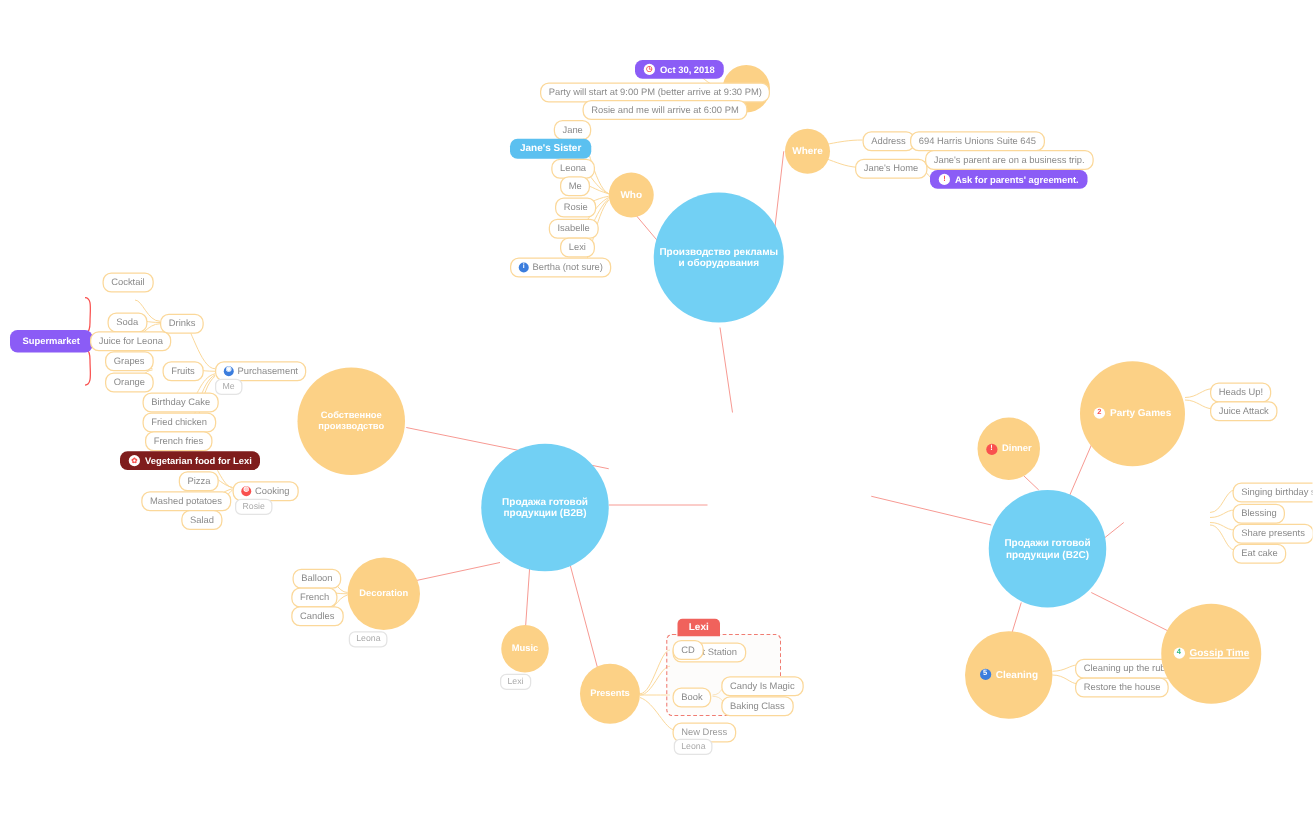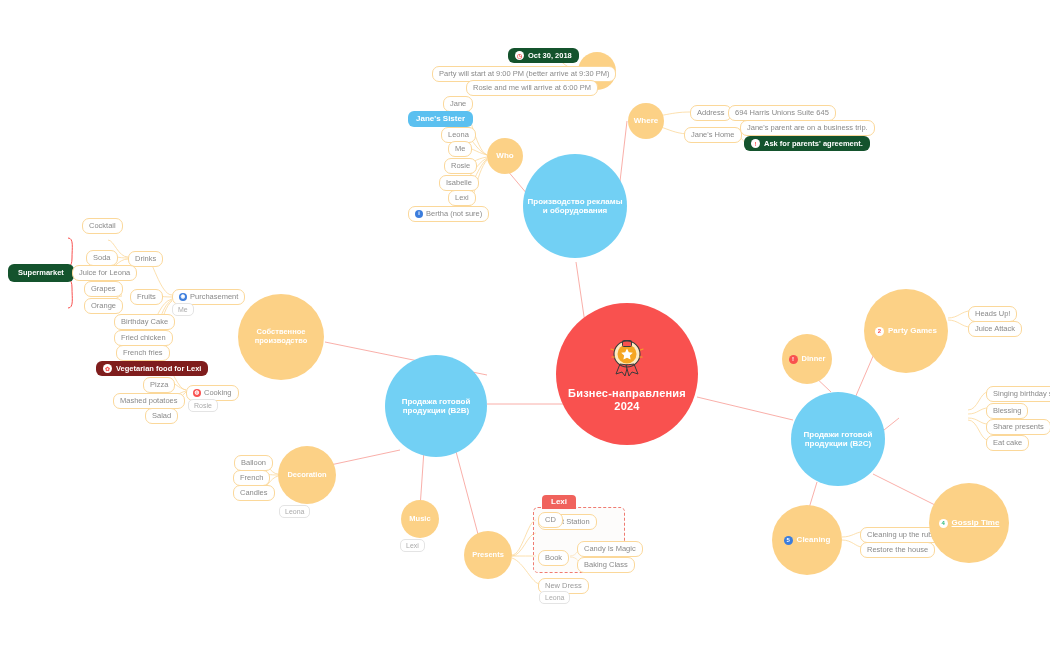--- a/index.html
+++ b/index.html
@@ -65,21 +65,21 @@
     line-height: 1;
     display: flex;
     align-items: center;
     gap: 3px;
   }
   .box.plain {
     border-color: #dddddd;
     color: #9a9a9a;
   }
   .tag-red {
-    background: #14532d;
+    background: #8b5cf6;
     border-radius: 6px;
     color: #ffffff;
     font-size: 7.5px;
     font-weight: bold;
     padding: 3px 7px;
     white-space: nowrap;
     display: flex;
     align-items: center;
     gap: 4px;
     line-height: 1;
@@ -100,21 +100,21 @@
     color: #aaaaaa;
     border: 1px solid #e4e4e4;
     border-radius: 5px;
     background: #fff;
     padding: 2px 5px;
     white-space: nowrap;
     line-height: 1;
   }
   .node-label-inline {
     display: flex;
-    align-items: center;
+    align-items: flex-start;
     gap: 4px;
     justify-content: center;
   }
   .badge {
     width: 9px; height: 9px;
     border-radius: 50%;
     display: inline-flex;
     align-items: center;
     justify-content: center;
     font-size: 6px;
@@ -227,40 +227,20 @@
       <path d="M842,540 C852,540 856,547 862,547"></path>
     </g>
 
     <g fill="none" stroke="#f9514f" stroke-width="1">
       <path d="M68,238 C74,238 72,248 72,258 C72,268 68,268 62,268"></path>
       <path d="M68,308 C74,308 72,298 72,288 C72,278 68,278 62,278"></path>
       <path d="M54,273 L62,273"></path>
     </g>
   </svg>
 
-  <div class="node circle c-center" style="left:556px;top:303px;width:142px;height:142px;">
-    <div class="ribbon">
-      <svg viewBox="0 0 46 46" width="46" height="46">
-        <circle cx="23" cy="19" r="13" fill="#fdebc3"></circle>
-        <circle cx="23" cy="19" r="9.5" fill="#f5a623"></circle>
-        <path d="M23 13.5l1.8 3.7 4 .6-2.9 2.8.7 4-3.6-1.9-3.6 1.9.7-4-2.9-2.8 4-.6z" fill="#ffffff"></path>
-        <rect x="18.5" y="5.5" width="9" height="6" rx="1" fill="#f9514f" stroke="#3b3b3b" stroke-width="1"></rect>
-        <path d="M16 29l-4 10 6-2 3 4 3-11z" fill="#f9514f" stroke="#3b3b3b" stroke-width="1"></path>
-        <path d="M30 29l4 10-6-2-3 4-3-11z" fill="#f9514f" stroke="#3b3b3b" stroke-width="1"></path>
-        <circle cx="23" cy="19" r="13" fill="none" stroke="#3b3b3b" stroke-width="1.1"></circle>
-        <g stroke="#f5a623" stroke-width="1.2" stroke-linecap="round">
-          <path d="M7 14 L9.5 15"></path>
-            <path d="M8 22 L10.5 22"></path>
-          <path d="M39 14 L36.5 15"></path>
-            <path d="M38 22 L35.5 22"></path>
-        </g>
-      </svg>
-    </div>
-    <div class="center-title">Бизнес-направления 2024</div>
-  </div>
 
   <div class="node circle c-blue" style="left:523px;top:154px;width:104px;height:104px;font-size:8px;">
     <span>Производство рекламы и оборудования</span>
   </div>
 
   <div class="node circle c-blue" style="left:385px;top:355px;width:102px;height:102px;font-size:8px;">
     <span>Продажа готовой продукции (B2B)</span>
   </div>
 
   <div class="node circle c-blue" style="left:791px;top:392px;width:94px;height:94px;font-size:8px;">

